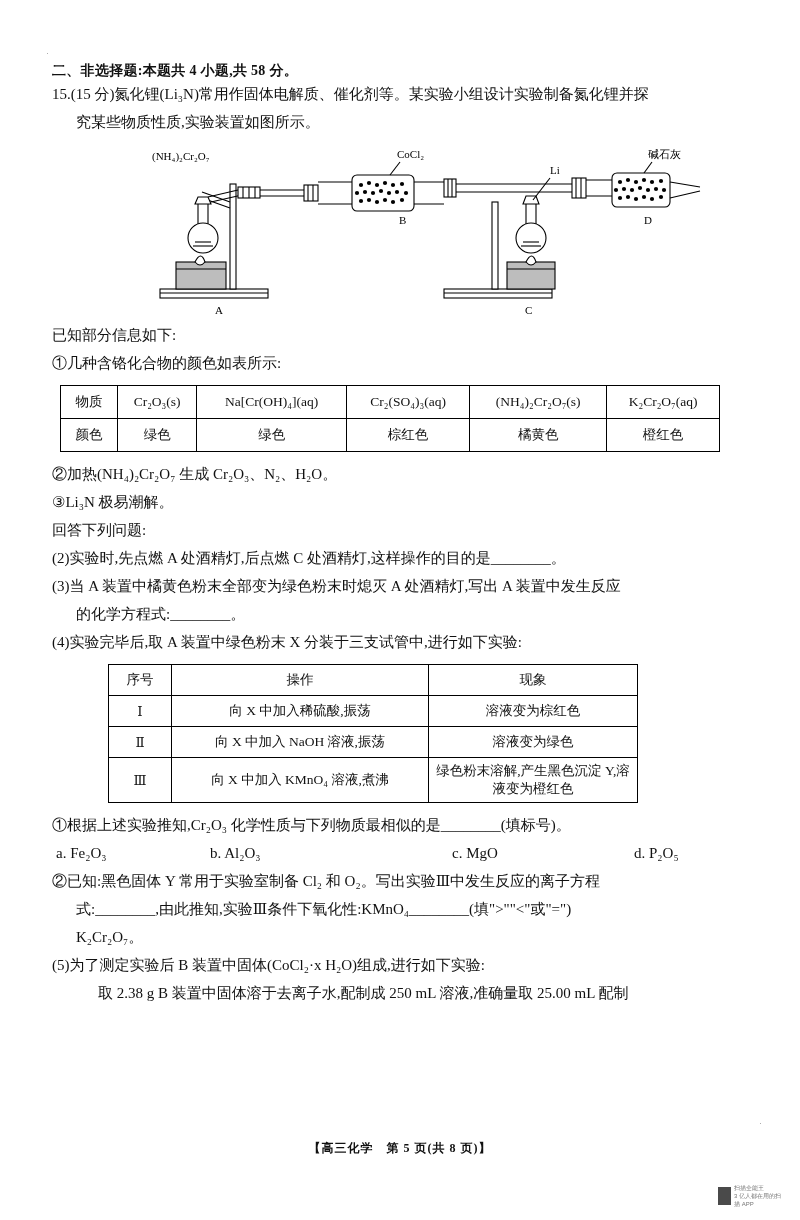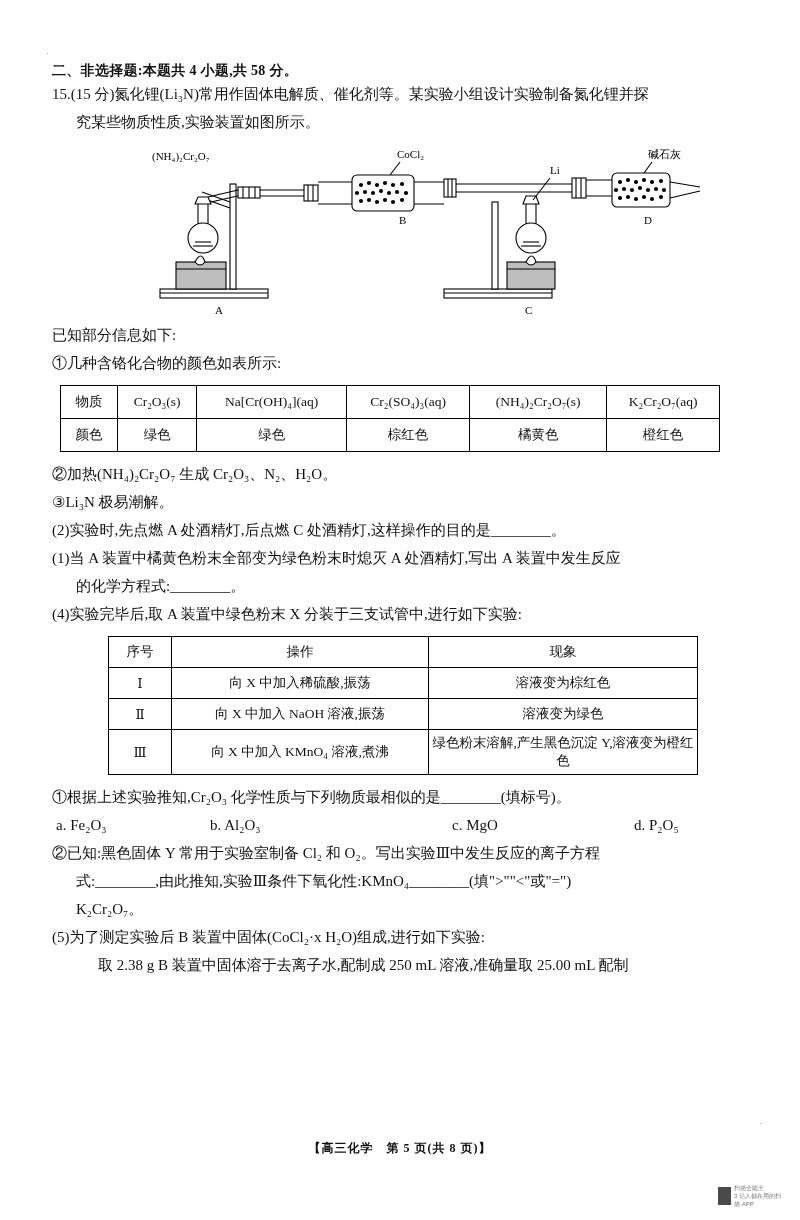--- a/index.html
+++ b/index.html
@@ -44,21 +44,21 @@
   }
   .t1{width:660px;margin-left:8px;}
   .t1 td{
     border:1px solid #000;
     text-align:center;
     padding:5px 2px;
     height:22px;
     white-space:nowrap;
   }
   .t1 td.hcell{width:52px;font-weight:normal;}
-  .t2{width:590px;margin-left:56px;}
+  .t2{width:530px;margin-left:56px;}
   .t2 td{
     border:1px solid #000;
     text-align:center;
     padding:4px 3px;
     height:22px;
   }
   .t2 td.c0{width:56px;}
   .t2 td.c1{width:250px;}
 
   
@@ -247,23 +247,24 @@
         <td>绿色</td>
         <td>棕红色</td>
         <td>橘黄色</td>
         <td>橙红色</td>
       </tr>
     </tbody>
       </table>
 
     <div class="para">②加热(NH₄)₂Cr₂O₇ 生成 Cr₂O₃、N₂、H₂O。</div>
     <div class="para">③Li₃N 极易潮解。</div>
+    <div class="para">回答下列问题:</div>
 
     <div class="para">(2)实验时,先点燃 A 处酒精灯,后点燃 C 处酒精灯,这样操作的目的是________。</div>
-    <div class="para">(1)当 A 装置中橘黄色粉末全部变为绿色粉末时熄灭 A 处酒精灯,写出 A 装置中发生反应</div>
+    <div class="para">(3)当 A 装置中橘黄色粉末全部变为绿色粉末时熄灭 A 处酒精灯,写出 A 装置中发生反应</div>
     <div class="para-ind">的化学方程式:________。</div>
     <div class="para">(4)实验完毕后,取 A 装置中绿色粉末 X 分装于三支试管中,进行如下实验:</div>
 
     <table class="t2">
       <tbody>
           <tr>
         <td class="c0">序号</td>
         <td class="c1">操作</td>
         <td>现象</td>
       </tr>

